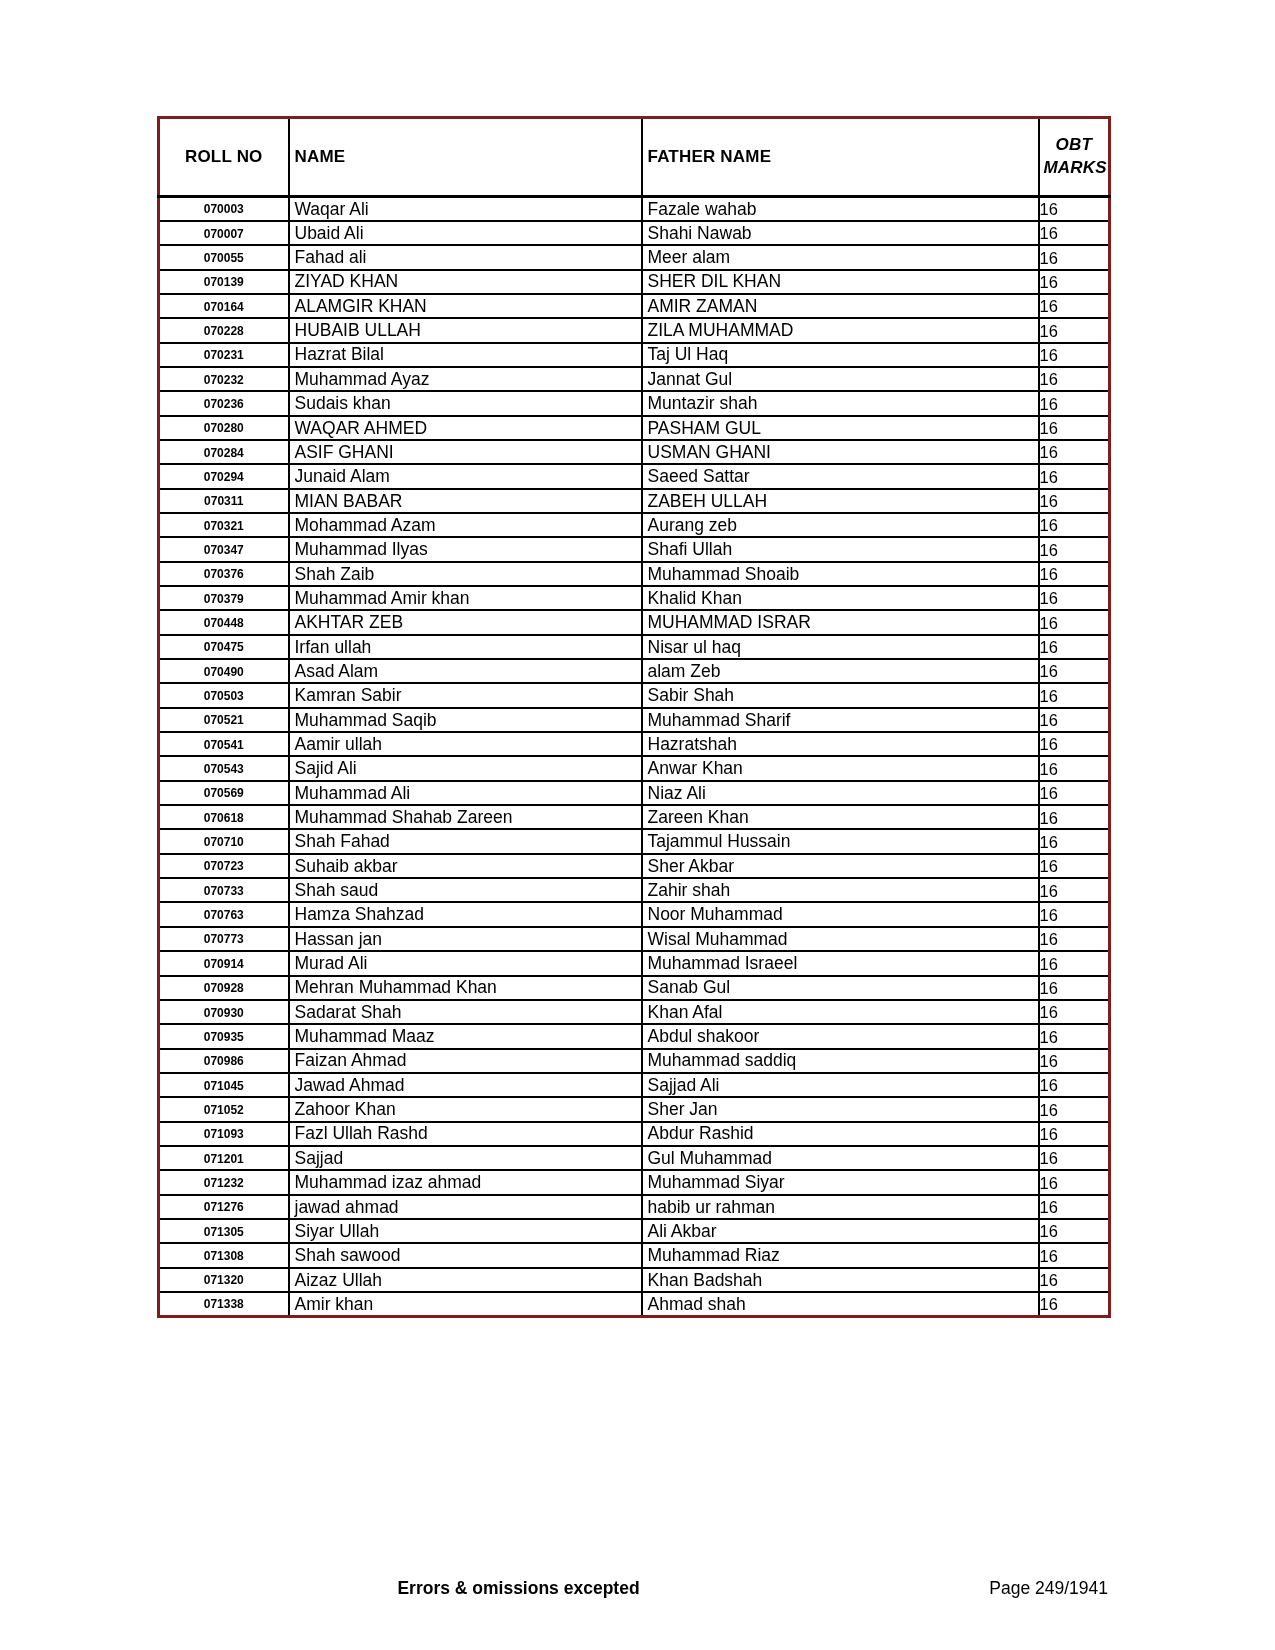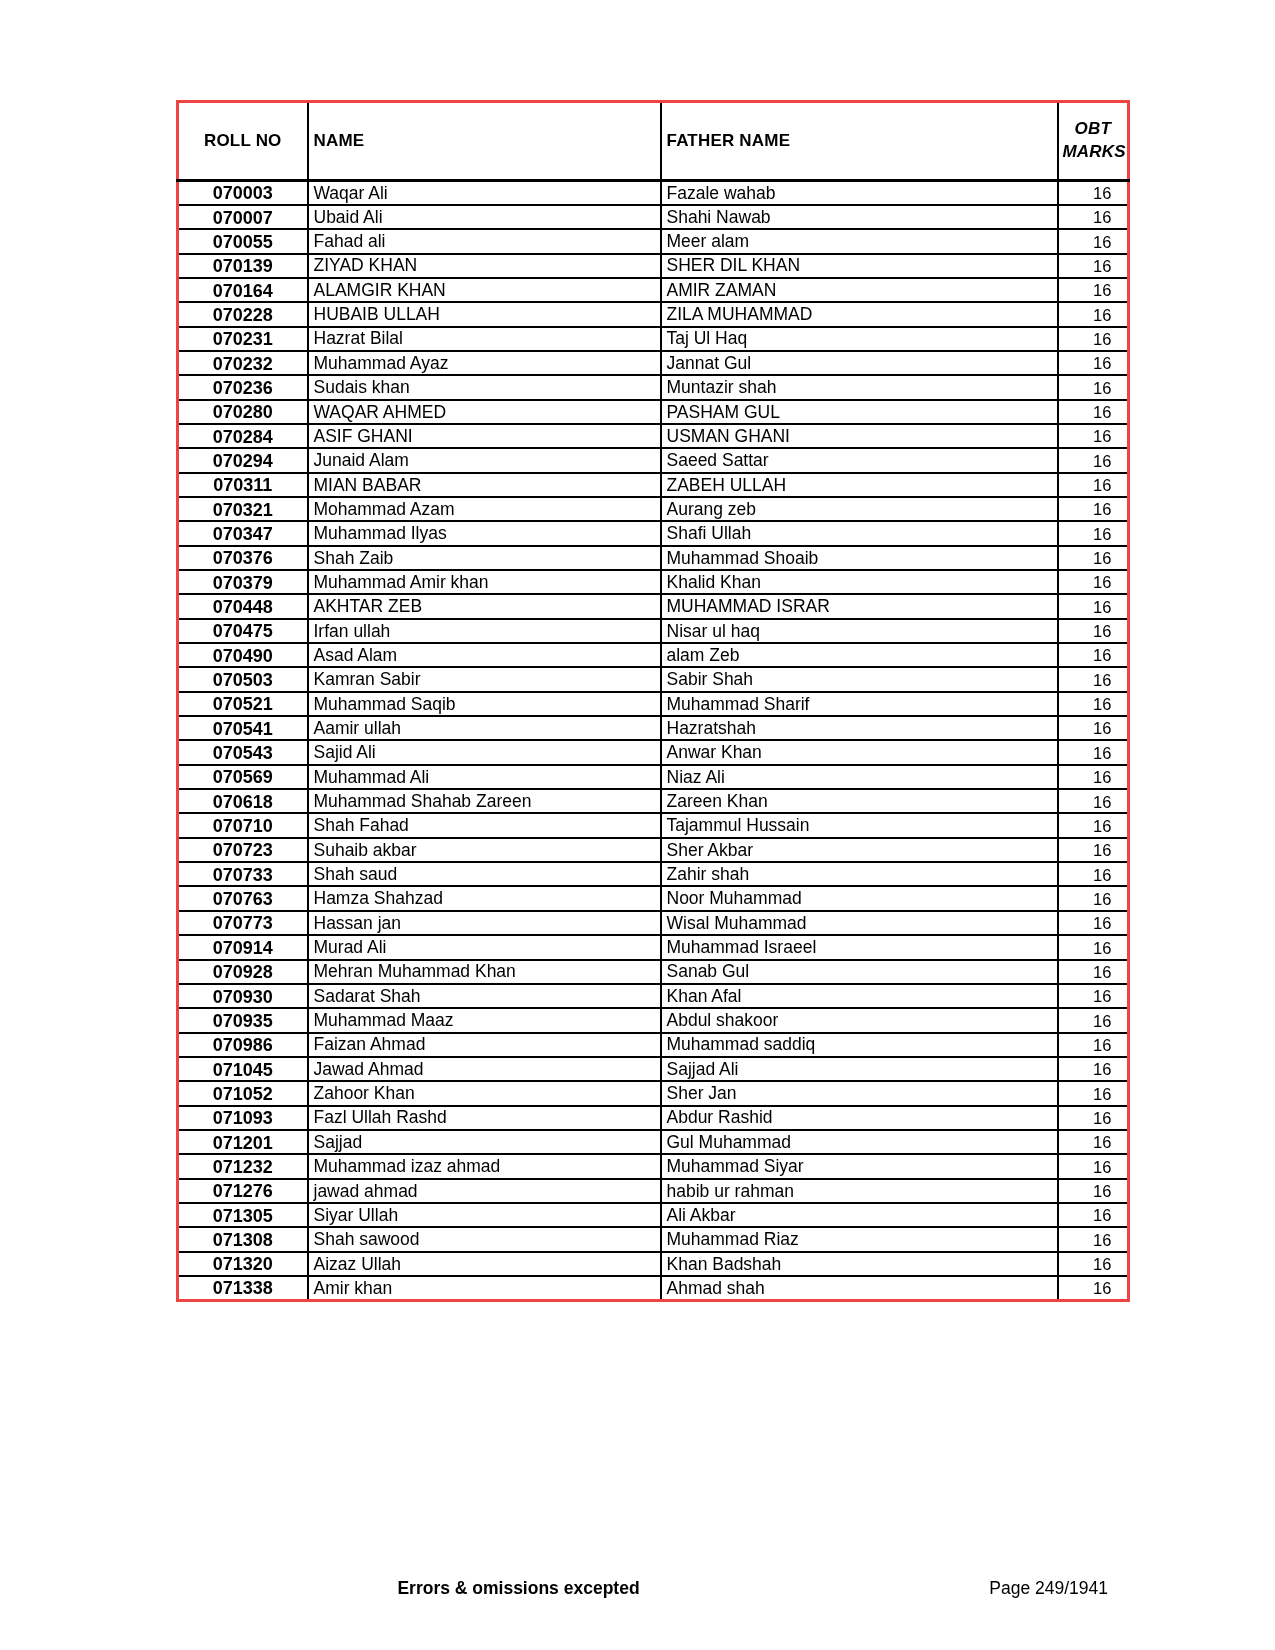--- a/index.html
+++ b/index.html
@@ -11,26 +11,25 @@
     position: relative;
     overflow: hidden;
   }
   .page {
     position: absolute; left: 0; top: 0;
     width: 1275px; height: 1650px;
     background: #fff;
   }
   table.results-table {
     position: absolute;
-    left: 157px; top: 100px;
+    left: 157px; top: 116px;
     width: 951px;
     border-collapse: collapse;
     table-layout: fixed;
-    border: 3px solid #ef4444;
-    margin-left: 19px;
+    border: 3px solid #7f1d1d;
   }
   .results-table col.roll-col   { width: 130px; }
   .results-table col.name-col   { width: 353px; }
   .results-table col.father-col { width: 397px; }
   .results-table col.marks-col  { width: 71px; }
 
   .results-table th, .results-table td {
     border: 2px solid #000;
     overflow: hidden;
     white-space: nowrap;
@@ -54,31 +53,30 @@
   }
   .results-table tbody td {
     height: 24.35px;
     font-size: 17.5px;
     line-height: 1;
     padding-top: 1px;
   }
   .results-table tbody td.roll-cell {
     text-align: center;
     font-weight: bold;
-    font-size: 18px;
+    font-size: 12px;
   }
   .results-table tbody td.name-cell,
   .results-table tbody td.father-cell {
     text-align: left;
     padding-left: 5px;
   }
   .results-table tbody td.marks-cell {
-    text-align: center;
+    text-align: left;
     font-size: 16.5px;
-    padding-left: 19px;
   }
   .footer-note {
     position: absolute;
     top: 1578px;
     left: 0;
     width: 1037px;
     text-align: center;
     font-size: 17.5px;
     font-weight: bold;
   }

